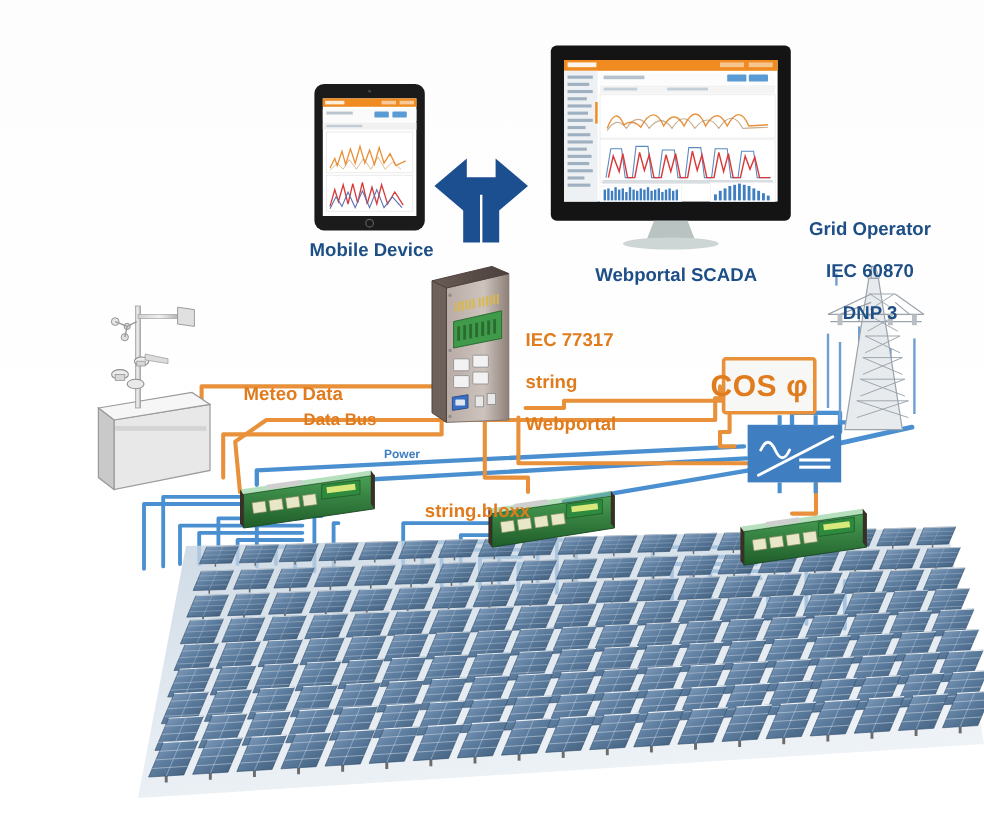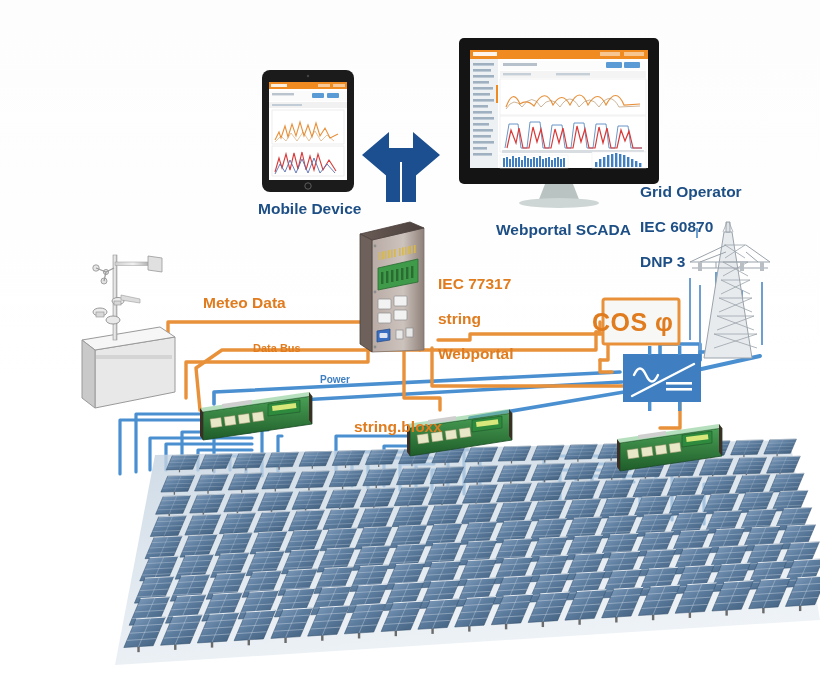--- a/index.html
+++ b/index.html
@@ -1640,35 +1640,35 @@
       <rect x="686" y="437" width="22" height="5" fill="#d8e87a" transform="rotate(-7 686 437)"></rect>
       <rect x="638" y="435" width="28" height="4" fill="#cfcfcf" transform="rotate(-8 638 435)"></rect>
     </g>
 
   </svg>
 
   <div class="lbl lbl-navy noselect" style="left:258px;top:200px;font-size:15.5px;">Mobile Device</div>
 
   <div class="lbl lbl-navy noselect" style="left:496px;top:221px;font-size:15.5px;text-align:right;">Webportal SCADA</div>
 
-  <div class="lbl lbl-navy noselect" style="left:640px;top:166px;width:170px;text-align:left;font-size:15.5px;">
+  <div class="lbl lbl-navy noselect" style="left:640px;top:166px;width:170px;text-align:center;font-size:15.5px;">
     <div>Grid Operator</div>
     <div>IEC 60870</div>
     <div>DNP 3</div>
   </div>
 
   <div class="lbl lbl-orange noselect" style="left:438px;top:258px;font-size:15.5px;">
     <div>IEC 77317</div>
     <div>string</div>
     <div>Webportal</div>
   </div>
 
-  <div class="lbl lbl-orange noselect" style="left:203px;top:294px;font-size:15.5px;">Meteo Data</div>
-
-  <div class="lbl lbl-orange noselect" style="left:253px;top:342px;font-size:11px;">Data Bus</div>
+  <div class="lbl lbl-orange noselect" style="left:203px;top:320px;font-size:15.5px;">Meteo Data</div>
+
+  <div class="lbl lbl-orange noselect" style="left:253px;top:342px;font-size:14px;">Data Bus</div>
 
   <div class="lbl noselect" style="left:320px;top:374px;font-size:10px;color:#3f7fc1;">Power</div>
 
   <div class="lbl lbl-orange noselect" style="left:318px;top:418px;font-size:15.5px;margin-left:36px;">string.bloxx</div>
 
   <div class="lbl lbl-orange noselect" style="left:592px;top:308px;font-size:25px;letter-spacing:0.5px;">COS φ</div>
 
 </div>
 
 </body></html>

